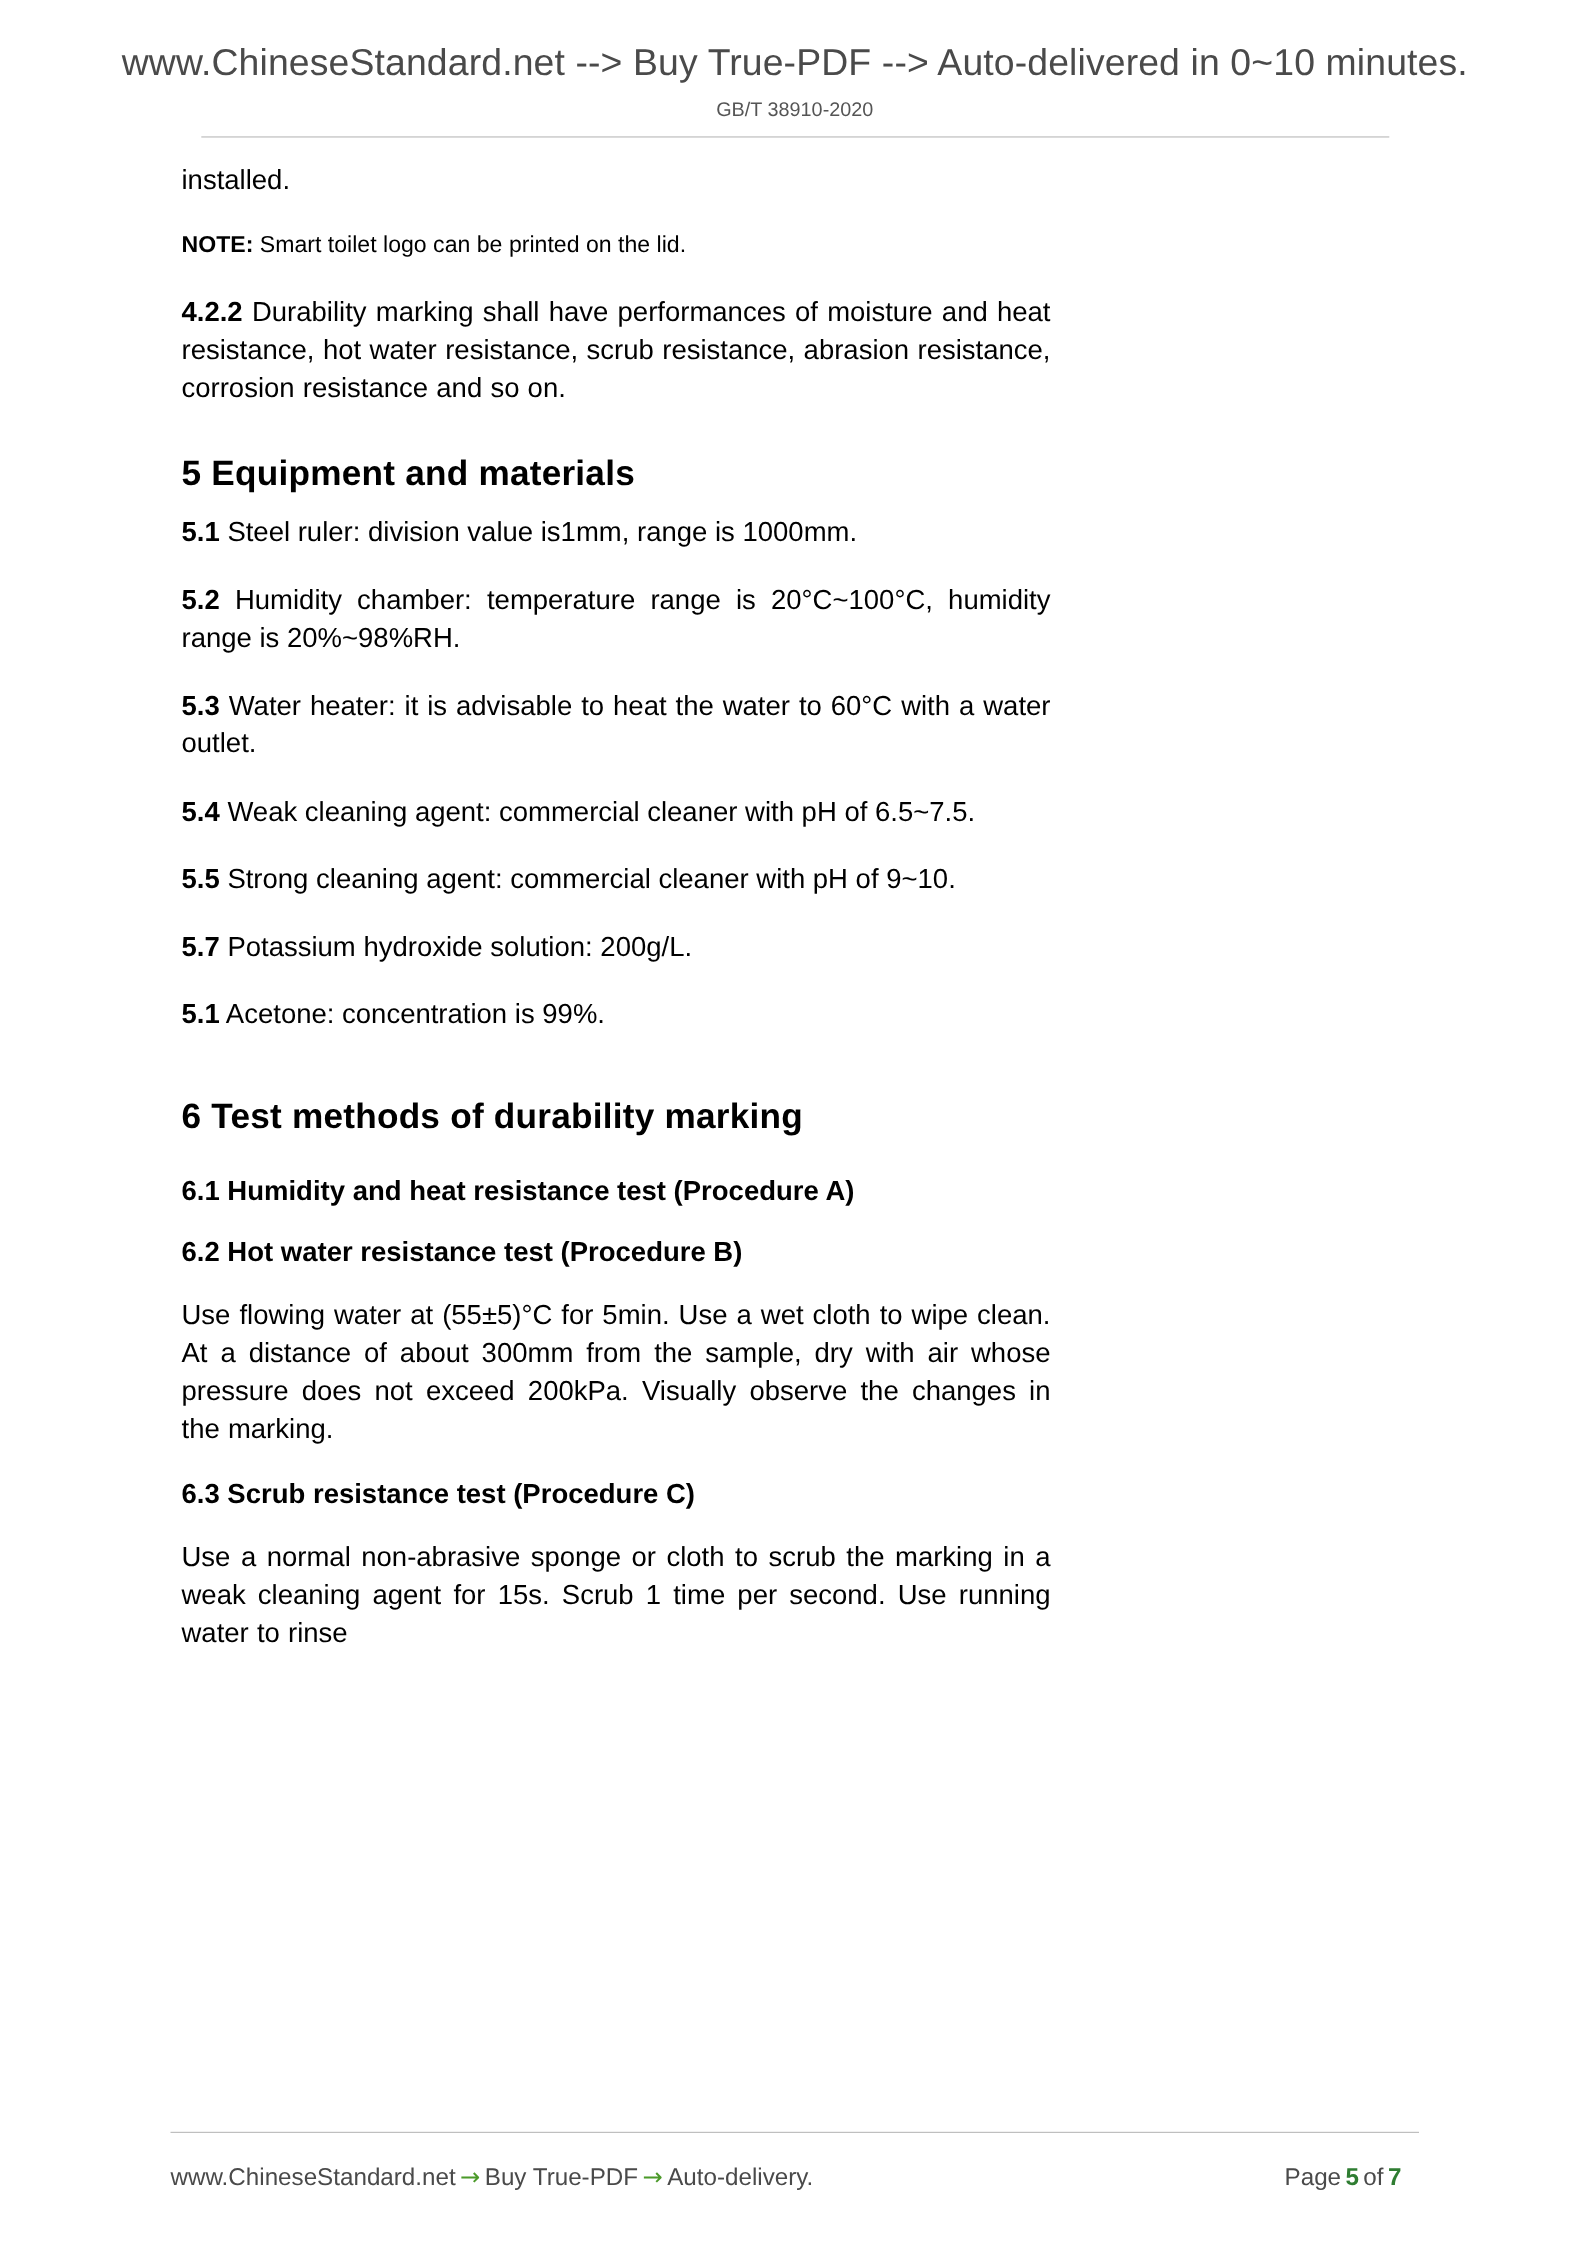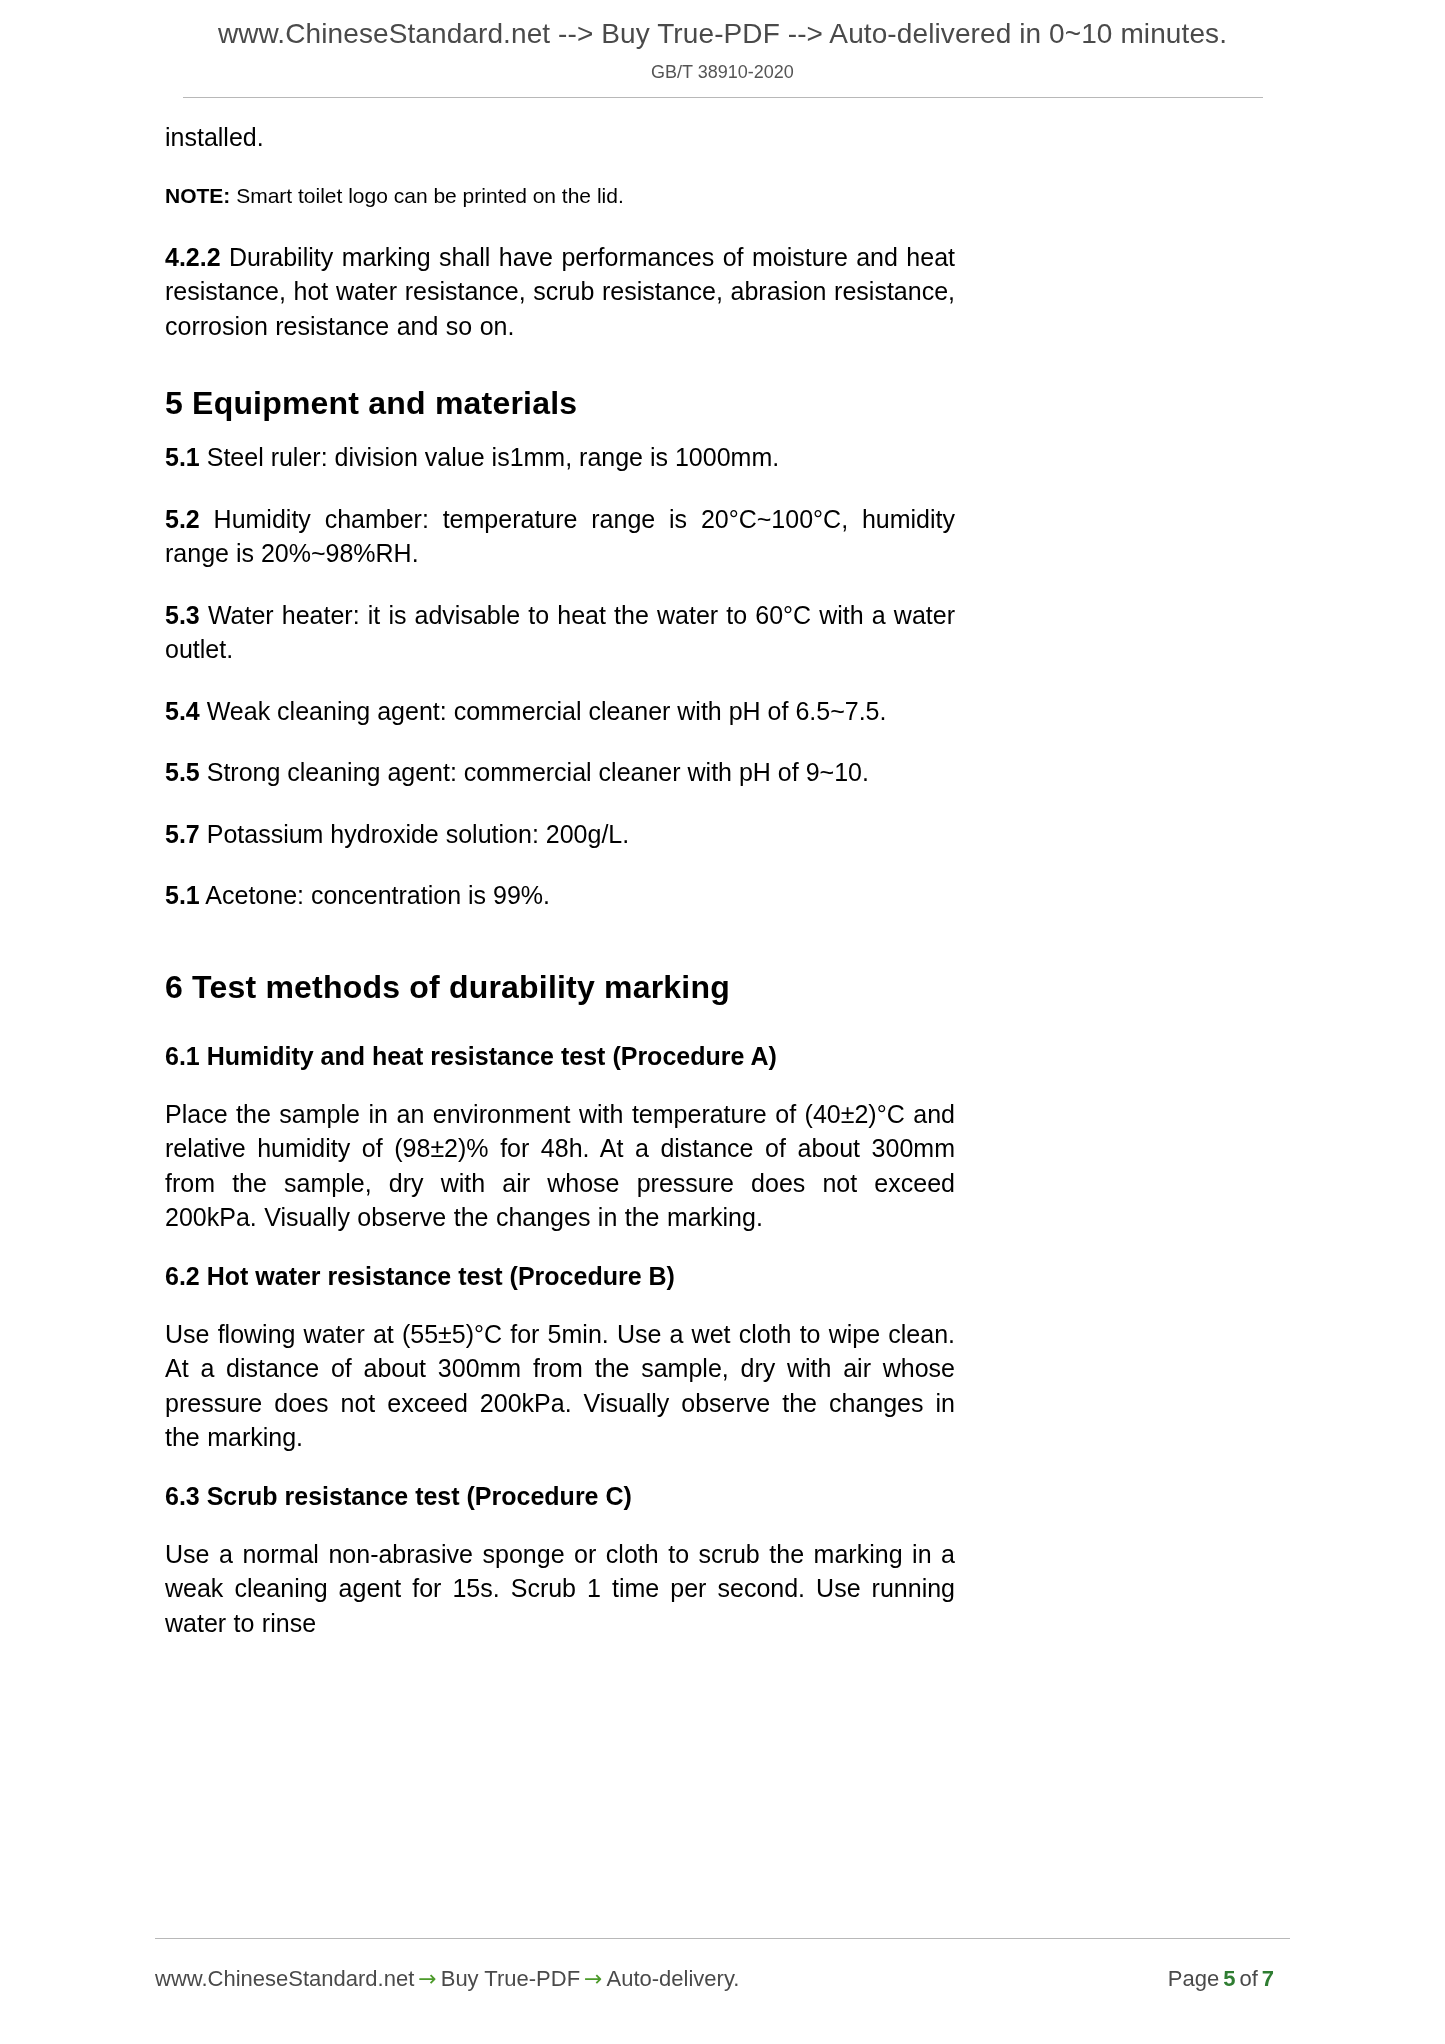--- a/index.html
+++ b/index.html
@@ -19,23 +19,23 @@
     width: 1445px;
     height: 2044px;
     box-sizing: border-box;
     padding: 0;
     position: relative;
   }
 
   
   .promo {
     text-align: center;
-    font-size: 28px;
+    font-size: 34px;
     color: #4a4a4a;
-    padding-top: 18px;
+    padding-top: 38px;
     letter-spacing: 0.1px;
     white-space: nowrap;
   }
   .std-no {
     text-align: center;
     font-size: 18px;
     color: #555555;
     margin-top: 12px;
   }
   .rule-top {
@@ -163,21 +163,20 @@
     <p class="item"><span class="num">5.5</span><span> Strong cleaning agent: commercial cleaner with pH of 9~10.</span></p>
 
 
     <p class="item"><span class="num">5.7</span><span> Potassium hydroxide solution: 200g/L.</span></p>
 
     <p class="item"><span class="num">5.1</span><span> Acetone: concentration is 99%.</span></p>
 
     <h1 class="sect second">6 Test methods of durability marking</h1>
 
     <h2 class="subsect">6.1 Humidity and heat resistance test (Procedure A)</h2>
-    <p class="body">Place the sample in an environment with temperature of (40±2)°C and relative humidity of (98±2)% for 48h. At a distance of about 300mm from the sample, dry with air whose pressure does not exceed 200kPa. Visually observe the changes in the marking.</p>
 
     <h2 class="subsect">6.2 Hot water resistance test (Procedure B)</h2>
     <p class="body">Use flowing water at (55±5)°C for 5min. Use a wet cloth to wipe clean. At a distance of about 300mm from the sample, dry with air whose pressure does not exceed 200kPa. Visually observe the changes in the marking.</p>
 
     <h2 class="subsect">6.3 Scrub resistance test (Procedure C)</h2>
     <p class="body">Use a normal non-abrasive sponge or cloth to scrub the marking in a weak cleaning agent for 15s. Scrub 1 time per second. Use running water to rinse</p>
 
   </div>
 
   <div class="rule-bottom"></div>

